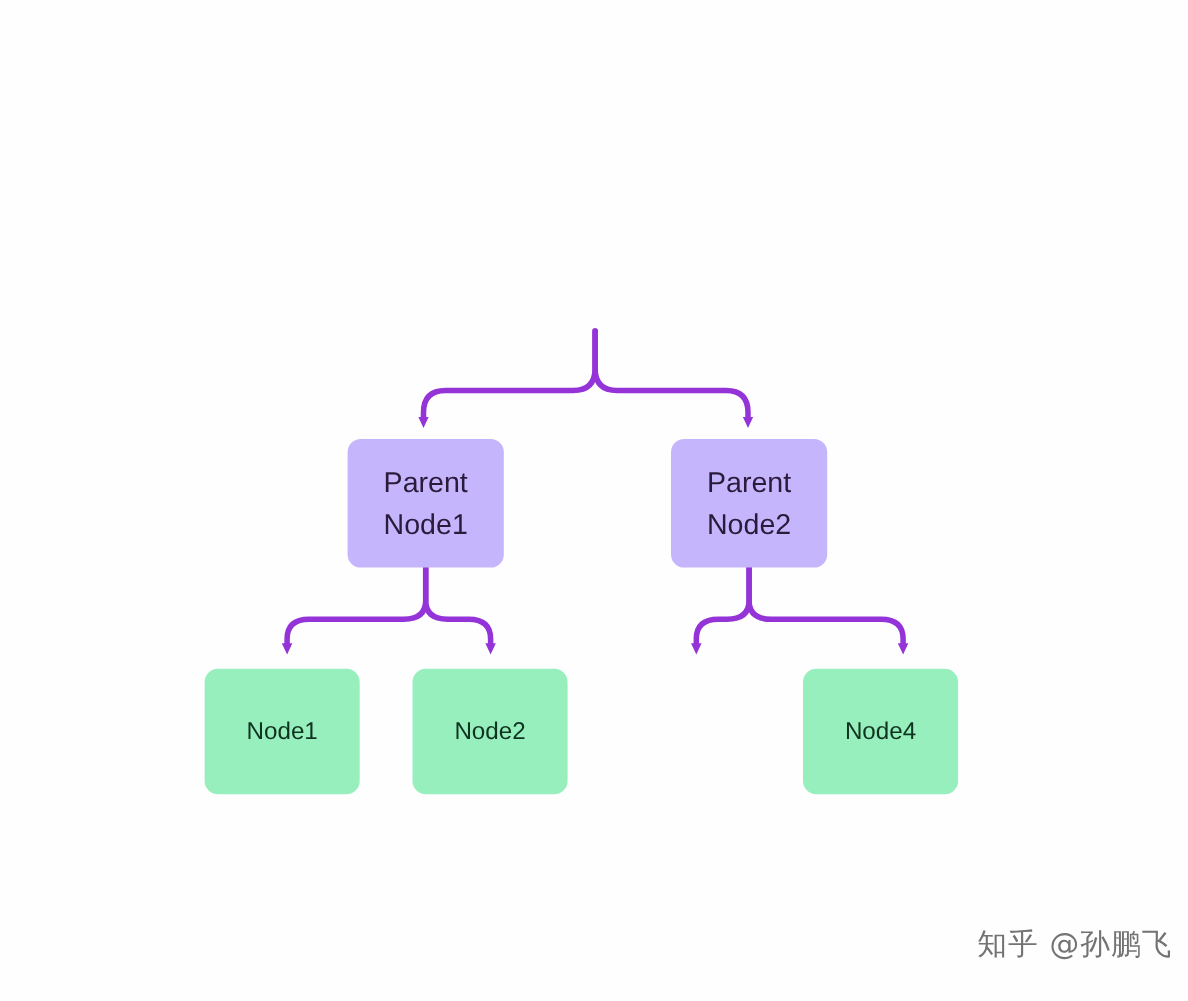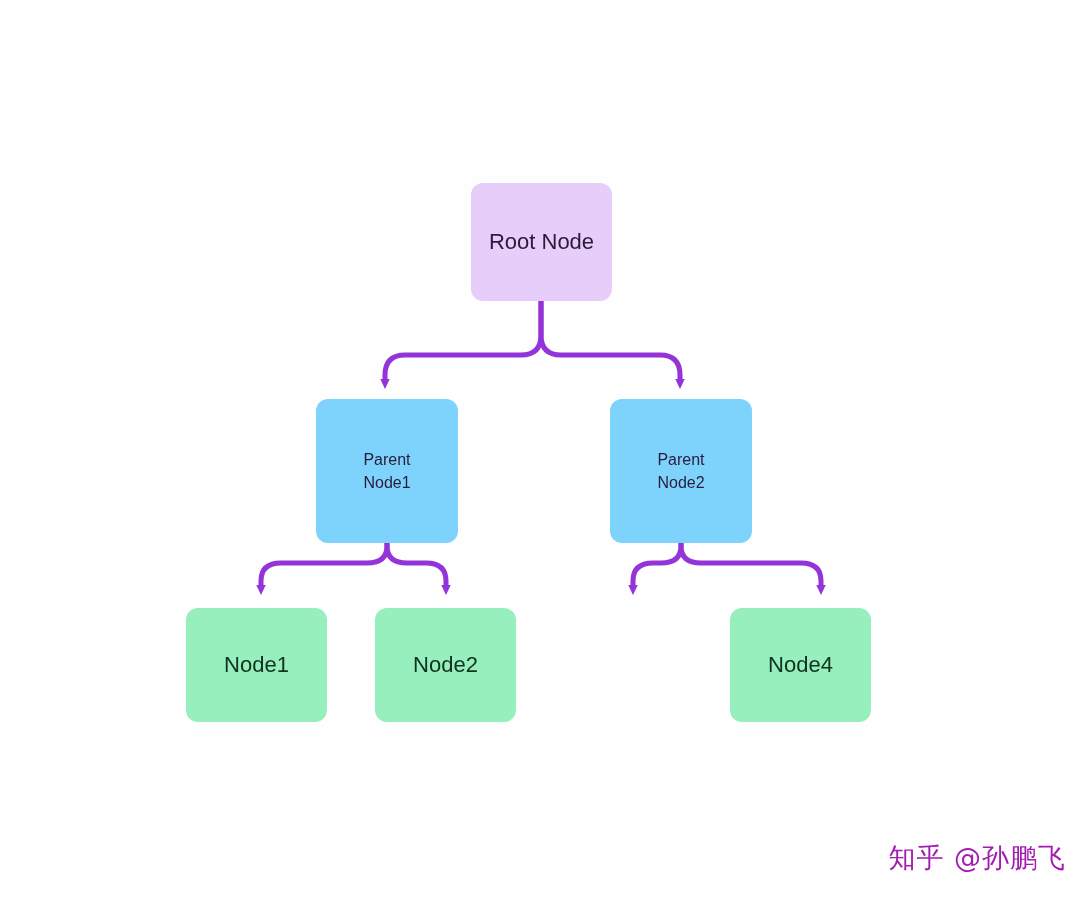--- a/index.html
+++ b/index.html
@@ -44,26 +44,26 @@
   .node.root {
     background: #e7cdfa;
     color: #2b1b3b;
     font-size: 22px;
     left: 471px;
     top: 183px;
     width: 141px;
     height: 118px;
   }
   .node.parent {
-    background: #7dd3fc;
+    background: #c4b5fd;
     color: #2b1b3b;
-    font-size: 16px;
+    font-size: 26px;
     top: 399px;
     width: 142px;
-    height: 144px;
+    height: 117px;
   }
   .node.parent.p1 { left: 316px; }
   .node.parent.p2 { left: 610px; }
   .node.leaf {
     background: #96efbc;
     color: #10331f;
     font-size: 22px;
     top: 608px;
     width: 141px;
     height: 114px;
@@ -71,21 +71,21 @@
   .node.leaf.l1 { left: 186px; }
   .node.leaf.l2 { left: 375px; }
   .node.leaf.l3 { left: 562px; }
   .node.leaf.l4 { left: 730px; }
 
   #watermark {
     position: absolute;
     right: 14px;
     bottom: 34px;
     font-size: 27px;
-    color: #a21caf;
+    color: #737373;
     letter-spacing: 1px;
     font-family: "DejaVu Sans", sans-serif;
     user-select: none;
   }
 </style>
 </head>
 <body>
 
 <div id="canvas">
 
@@ -105,23 +105,20 @@
       <path d="M 387 516 L 387 546 Q 387 563 367 563 L 281 563 Q 261 563 261 581 L 261 586" marker-end="url(#arrow)"></path>
 
       <path d="M 387 516 L 387 546 Q 387 563 407 563 L 426 563 Q 446 563 446 581 L 446 586" marker-end="url(#arrow)"></path>
 
       <path d="M 681 516 L 681 546 Q 681 563 661 563 L 653 563 Q 633 563 633 581 L 633 586" marker-end="url(#arrow)"></path>
 
       <path d="M 681 516 L 681 546 Q 681 563 701 563 L 801 563 Q 821 563 821 581 L 821 586" marker-end="url(#arrow)"></path>
     </g>
   </svg>
 
-  <div class="node root">
-    <span class="node-label">Root Node</span>
-  </div>
 
   <div class="node parent p1">
     <span class="node-label">Parent
 Node1</span>
   </div>
 
   <div class="node parent p2">
     <span class="node-label">Parent
 Node2</span>
   </div>

